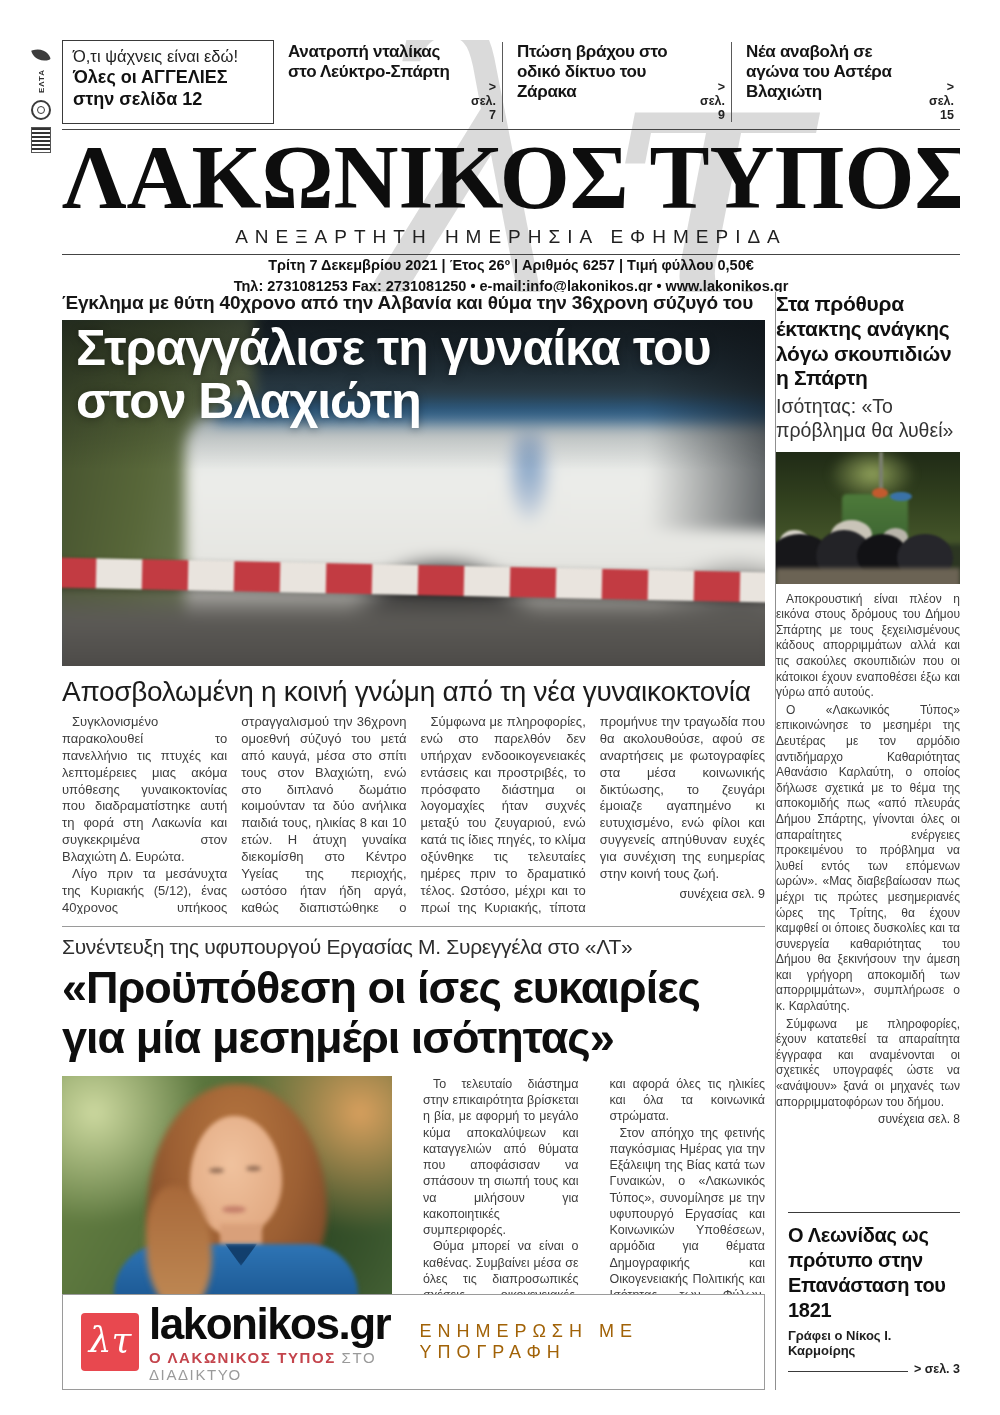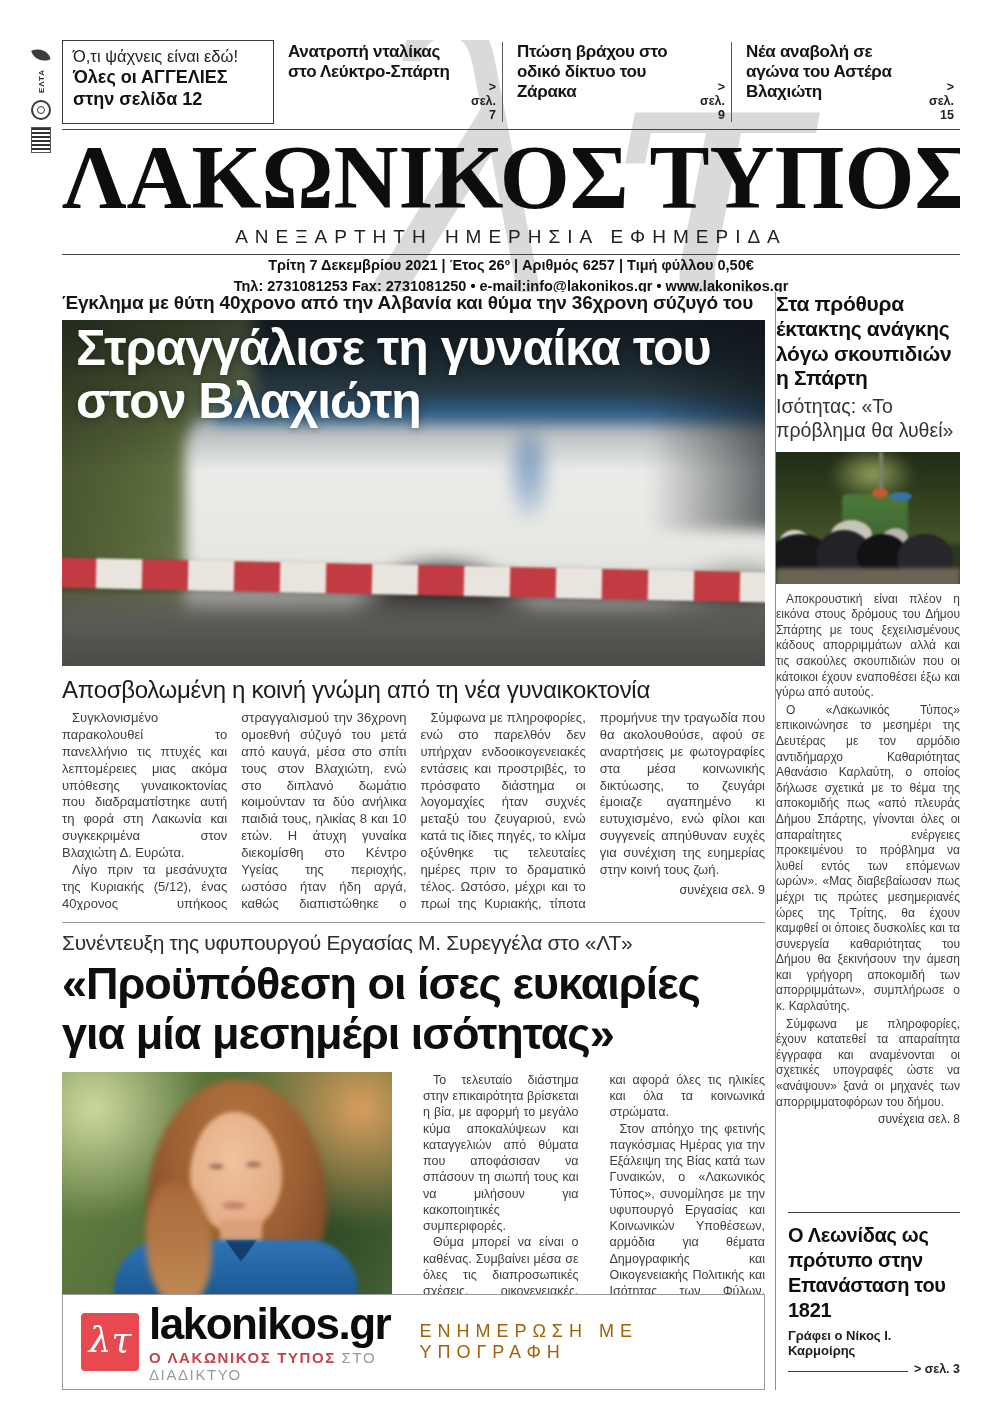--- a/index.html
+++ b/index.html
@@ -55,21 +55,21 @@
              background:radial-gradient(ellipse at 50% 35%,#7fa0c4 0%,#b9c7d8 45%,#e8e9e6 72%);}
   .p1-wheel{position:absolute;left:295px;top:248px;width:195px;height:165px;background:radial-gradient(ellipse,#141517 0%,#292a2c 52%,rgba(41,42,44,0) 74%);}
   .p1-wheel2{position:absolute;right:-55px;top:245px;width:185px;height:160px;background:radial-gradient(ellipse,#191a1c 0%,rgba(25,26,28,0) 70%);}
   .p1-road{position:absolute;left:0;right:0;bottom:-12px;height:115px;background:linear-gradient(180deg,rgba(92,90,86,0) 0%,#5c5a56 38%,#454341 100%);}
   .p1-shadow-r{position:absolute;right:-20px;top:0;width:150px;height:60%;background:linear-gradient(270deg,rgba(22,28,33,.8),rgba(22,28,33,0));}
   .p1-dark{position:absolute;left:0;right:0;top:0;height:150px;z-index:2;background:linear-gradient(180deg,rgba(8,12,16,.55),rgba(8,12,16,0));}
   .p1-tape{position:absolute;left:-12px;right:-12px;top:245px;height:30px;z-index:3;transform:rotate(1.2deg);
            background:repeating-linear-gradient(90deg,#c23b42 0 46px,#e9e4de 46px 92px);filter:blur(1px);box-shadow:0 2px 6px rgba(0,0,0,.3);}
   .headline1{position:absolute;left:14px;top:2px;z-index:5;color:#fff;font-size:50px;font-weight:bold;line-height:1.06;
              letter-spacing:-1px;text-shadow:0 1px 8px rgba(0,0,0,.35);}
-  .subhead{font-size:24px;font-weight:400;color:#1c1c1c;margin:10px 0 6px;letter-spacing:-.3px;}
+  .subhead{font-size:28px;font-weight:400;color:#1c1c1c;margin:10px 0 6px;letter-spacing:-.3px;}
   .lead-cols{display:flex;gap:14px;max-height:200px;overflow:hidden;}
   .lead-cols .col{flex:1;font-size:13px;line-height:1.3;color:#3d3d3d;text-align:justify;}
   .lead-cols p,.s2col p{margin:0;}
   p.ind{text-indent:10px;}
   .cont{font-size:12.5px;color:#333;text-align:right;margin-top:3px;}
 
   .rule-mid{border-top:1px solid #9a9a9a;margin:12px 0 8px;}
   .kicker2{font-size:21px;font-weight:400;color:#2d2d2d;letter-spacing:-.3px;}
   .headline2{font-size:45px;font-weight:bold;line-height:1.12;letter-spacing:-1px;color:#0e0e0e;margin:4px 0 12px;}
 

